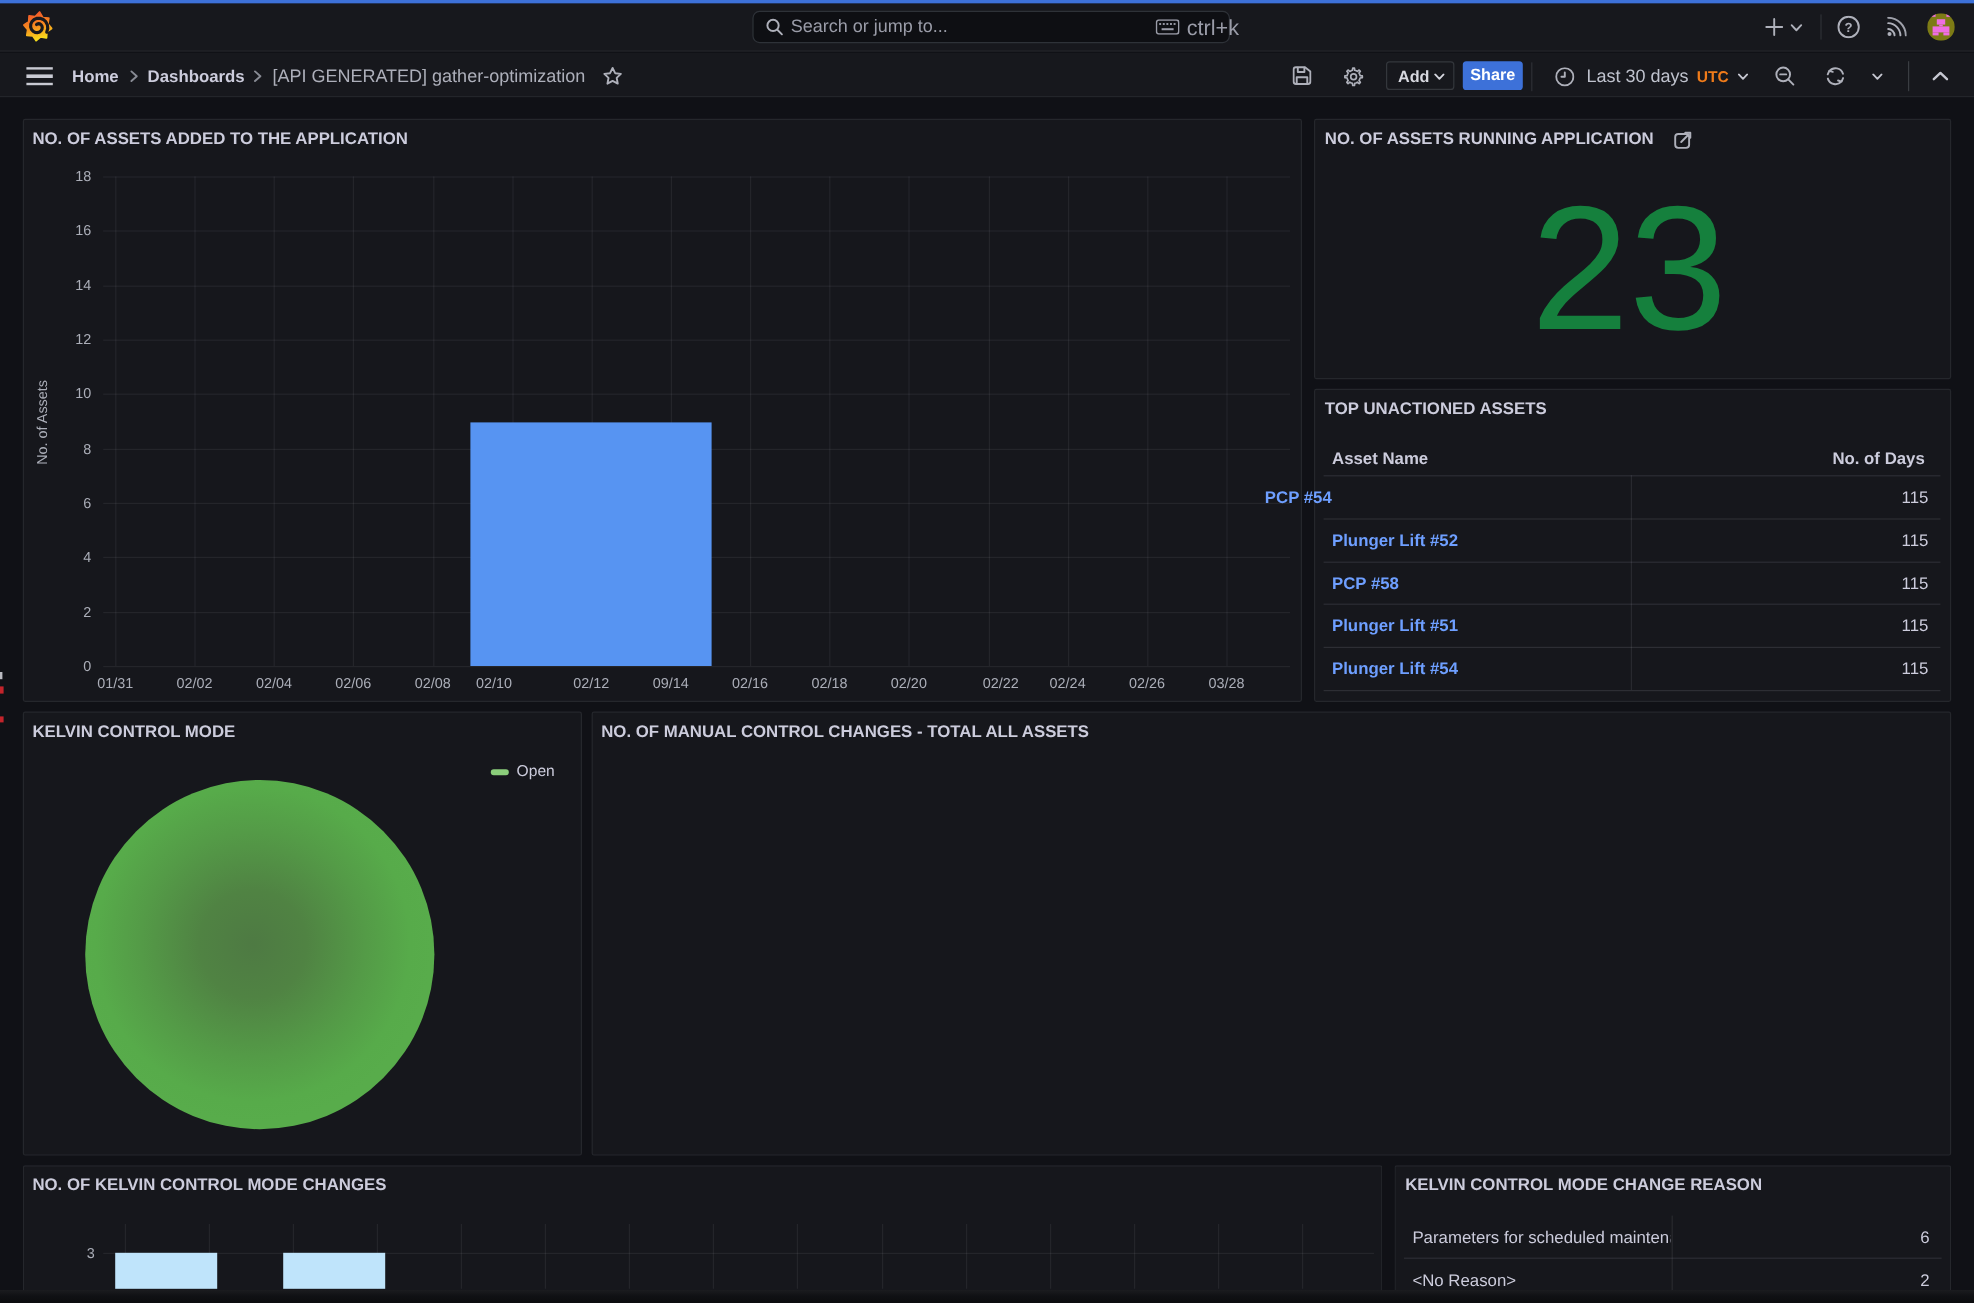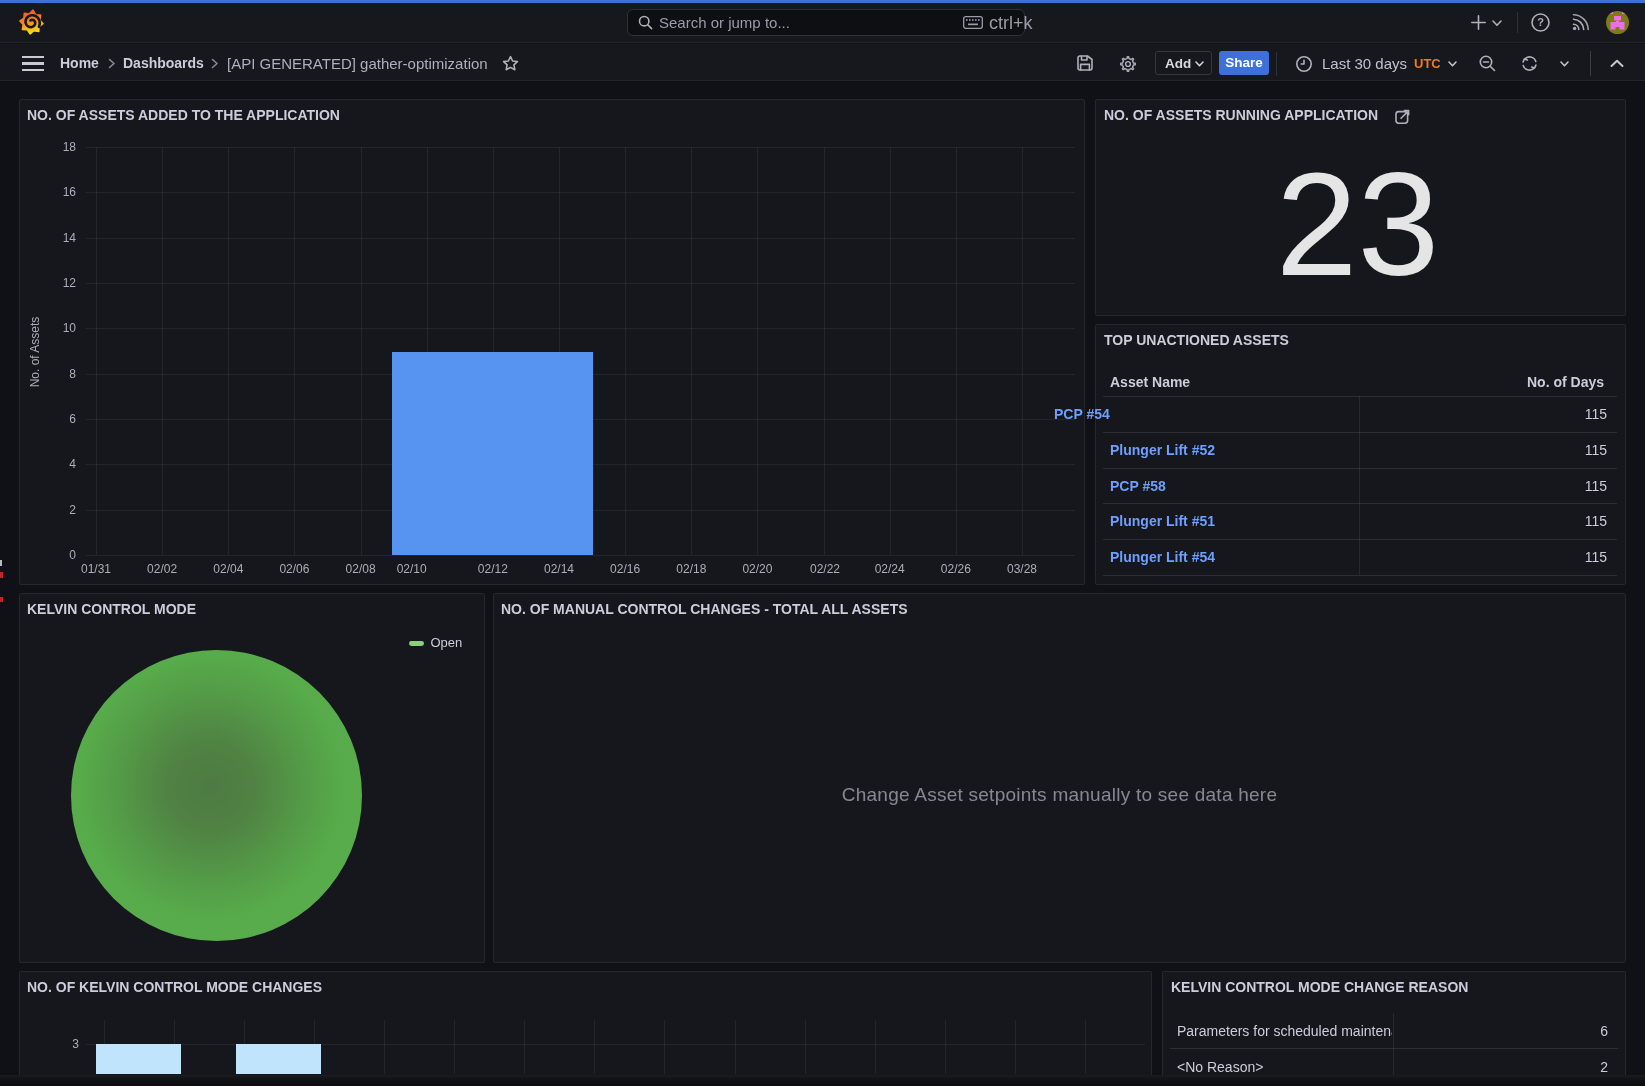--- a/index.html
+++ b/index.html
@@ -201,48 +201,48 @@
 <div class="axlbl" style="left:198.3px;top:563px;width:60px;text-align:center">02/04</div>
 <div class="gridv" style="left:294.4px;top:147px;height:408px"></div>
 <div class="axlbl" style="left:264.4px;top:563px;width:60px;text-align:center">02/06</div>
 <div class="gridv" style="left:360.6px;top:147px;height:408px"></div>
 <div class="axlbl" style="left:330.6px;top:563px;width:60px;text-align:center">02/08</div>
 <div class="gridv" style="left:426.7px;top:147px;height:408px"></div>
 <div class="axlbl" style="left:396.7px;top:563px;width:60px;">02/10</div>
 <div class="gridv" style="left:492.8px;top:147px;height:408px"></div>
 <div class="axlbl" style="left:462.8px;top:563px;width:60px;text-align:center">02/12</div>
 <div class="gridv" style="left:559.0px;top:147px;height:408px"></div>
-<div class="axlbl" style="left:529.0px;top:563px;width:60px;text-align:center">02/14</div>
+<div class="axlbl" style="left:529.0px;top:563px;width:60px;text-align:center">09/14</div>
 <div class="gridv" style="left:625.1px;top:147px;height:408px"></div>
 <div class="axlbl" style="left:595.1px;top:563px;width:60px;text-align:center">02/16</div>
 <div class="gridv" style="left:691.3px;top:147px;height:408px"></div>
 <div class="axlbl" style="left:661.3px;top:563px;width:60px;text-align:center">02/18</div>
 <div class="gridv" style="left:757.4px;top:147px;height:408px"></div>
 <div class="axlbl" style="left:727.4px;top:563px;width:60px;text-align:center">02/20</div>
 <div class="gridv" style="left:823.5px;top:147px;height:408px"></div>
-<div class="axlbl" style="left:810px;top:563px;width:60px;text-align:left">02/22</div>
+<div class="axlbl" style="left:789px;top:563px;width:60px;text-align:right">02/22</div>
 <div class="gridv" style="left:889.7px;top:147px;height:408px"></div>
 <div class="axlbl" style="left:859.7px;top:563px;width:60px;text-align:center">02/24</div>
 <div class="gridv" style="left:955.8px;top:147px;height:408px"></div>
 <div class="axlbl" style="left:925.8px;top:563px;width:60px;text-align:center">02/26</div>
 <div class="gridv" style="left:1022.0px;top:147px;height:408px"></div>
 <div class="axlbl" style="left:992.0px;top:563px;width:60px;text-align:center">03/28</div>
 <div class="axlbl" style="left:-10px;top:346px;width:90px;text-align:center;transform:translateX(0px) rotate(-90deg)">No. of Assets</div>
 <div class="abs" style="left:391.5px;top:351.7px;width:201px;height:203.3px;background:#5794F2"></div>
 
 <div class="panel" style="left:1095px;top:99px;width:531px;height:217px"></div>
 <div class="ptitle" style="left:1104px;top:107px">NO. OF ASSETS RUNNING APPLICATION</div>
 <svg class="abs" style="left:1394px;top:108px" width="17" height="17" viewBox="0 0 17 17">
       <g class="ic" stroke-width="1.5">
         <rect x="2" y="3.6" width="11.6" height="11.6" rx="2.6"></rect>
         <line x1="7" y1="10.3" x2="13.2" y2="4.1"></line>
         <polyline points="10.4,2.6 14.6,2.6 14.6,6.8"></polyline>
       </g>
     </svg>
-<div class="abs" style="left:1092px;top:151px;width:531px;text-align:center;font-size:147px;color:#e5e5e5;line-height:147px">23</div>
+<div class="abs" style="left:1092px;top:151px;width:531px;text-align:center;font-size:147px;color:#15803d;line-height:147px">23</div>
 
 <div class="panel" style="left:1095px;top:324px;width:531px;height:261px"></div>
 <div class="ptitle" style="left:1104px;top:332px">TOP UNACTIONED ASSETS</div>
 <div class="abs" style="left:1110px;top:374px;font-size:14px;font-weight:700;color:#CCCCDC;line-height:16px">Asset Name</div>
 <div class="abs" style="left:1359px;top:374px;width:245px;text-align:right;font-size:14px;font-weight:700;color:#CCCCDC;line-height:16px">No. of Days</div>
 <div class="rowline" style="left:1103px;top:396px;width:514px"></div>
 <div class="tlink" style="left:1054px;top:405.9px">PCP #54</div>
 <div class="tval" style="left:1359px;top:405.9px;width:248px">115</div>
 <div class="rowline" style="left:1103px;top:431.8px;width:514px"></div>
 <div class="tlink" style="left:1110px;top:441.7px">Plunger Lift #52</div>
@@ -259,21 +259,20 @@
 <div class="rowline" style="left:1103px;top:575.0px;width:514px"></div>
 <div class="abs" style="left:1359px;top:396px;width:1px;height:179px;background:rgba(204,204,220,0.10)"></div>
 
 <div class="panel" style="left:19px;top:593px;width:466px;height:370px"></div>
 <div class="ptitle" style="left:27px;top:601px">KELVIN CONTROL MODE</div>
 <div class="abs" style="left:408.5px;top:641px;width:15px;height:4.8px;border-radius:2.4px;background:#8BCE7B"></div>
 <div class="abs" style="left:430.5px;top:636px;font-size:13px;color:#CCCCDC;line-height:14px">Open</div>
 <div class="abs" style="left:70.5px;top:649.5px;width:291px;height:291px;border-radius:50%;background:radial-gradient(circle 149px at 48% 47%, #4E7A43 0%, #508343 30%, #549B47 63%, #57AB4A 88%, #58AC4B 100%)"></div>
 <div class="panel" style="left:493px;top:593px;width:1133px;height:370px"></div>
 <div class="ptitle" style="left:501px;top:601px">NO. OF MANUAL CONTROL CHANGES - TOTAL ALL ASSETS</div>
-<div class="abs" style="left:493px;top:785px;width:1133px;text-align:center;font-size:19px;color:rgba(204,204,220,0.62);line-height:20px;letter-spacing:0.25px">Change Asset setpoints manually to see data here</div>
 
 <div class="panel" style="left:19px;top:971px;width:1133px;height:115px;border-bottom:none;border-radius:2px 2px 0 0"></div>
 <div class="ptitle" style="left:27px;top:979px">NO. OF KELVIN CONTROL MODE CHANGES</div>
 <div class="gridv" style="left:103.6px;top:1020px;height:54px"></div>
 <div class="gridv" style="left:173.7px;top:1020px;height:54px"></div>
 <div class="gridv" style="left:243.8px;top:1020px;height:54px"></div>
 <div class="gridv" style="left:313.9px;top:1020px;height:54px"></div>
 <div class="gridv" style="left:384.0px;top:1020px;height:54px"></div>
 <div class="gridv" style="left:454.1px;top:1020px;height:54px"></div>
 <div class="gridv" style="left:524.2px;top:1020px;height:54px"></div>

